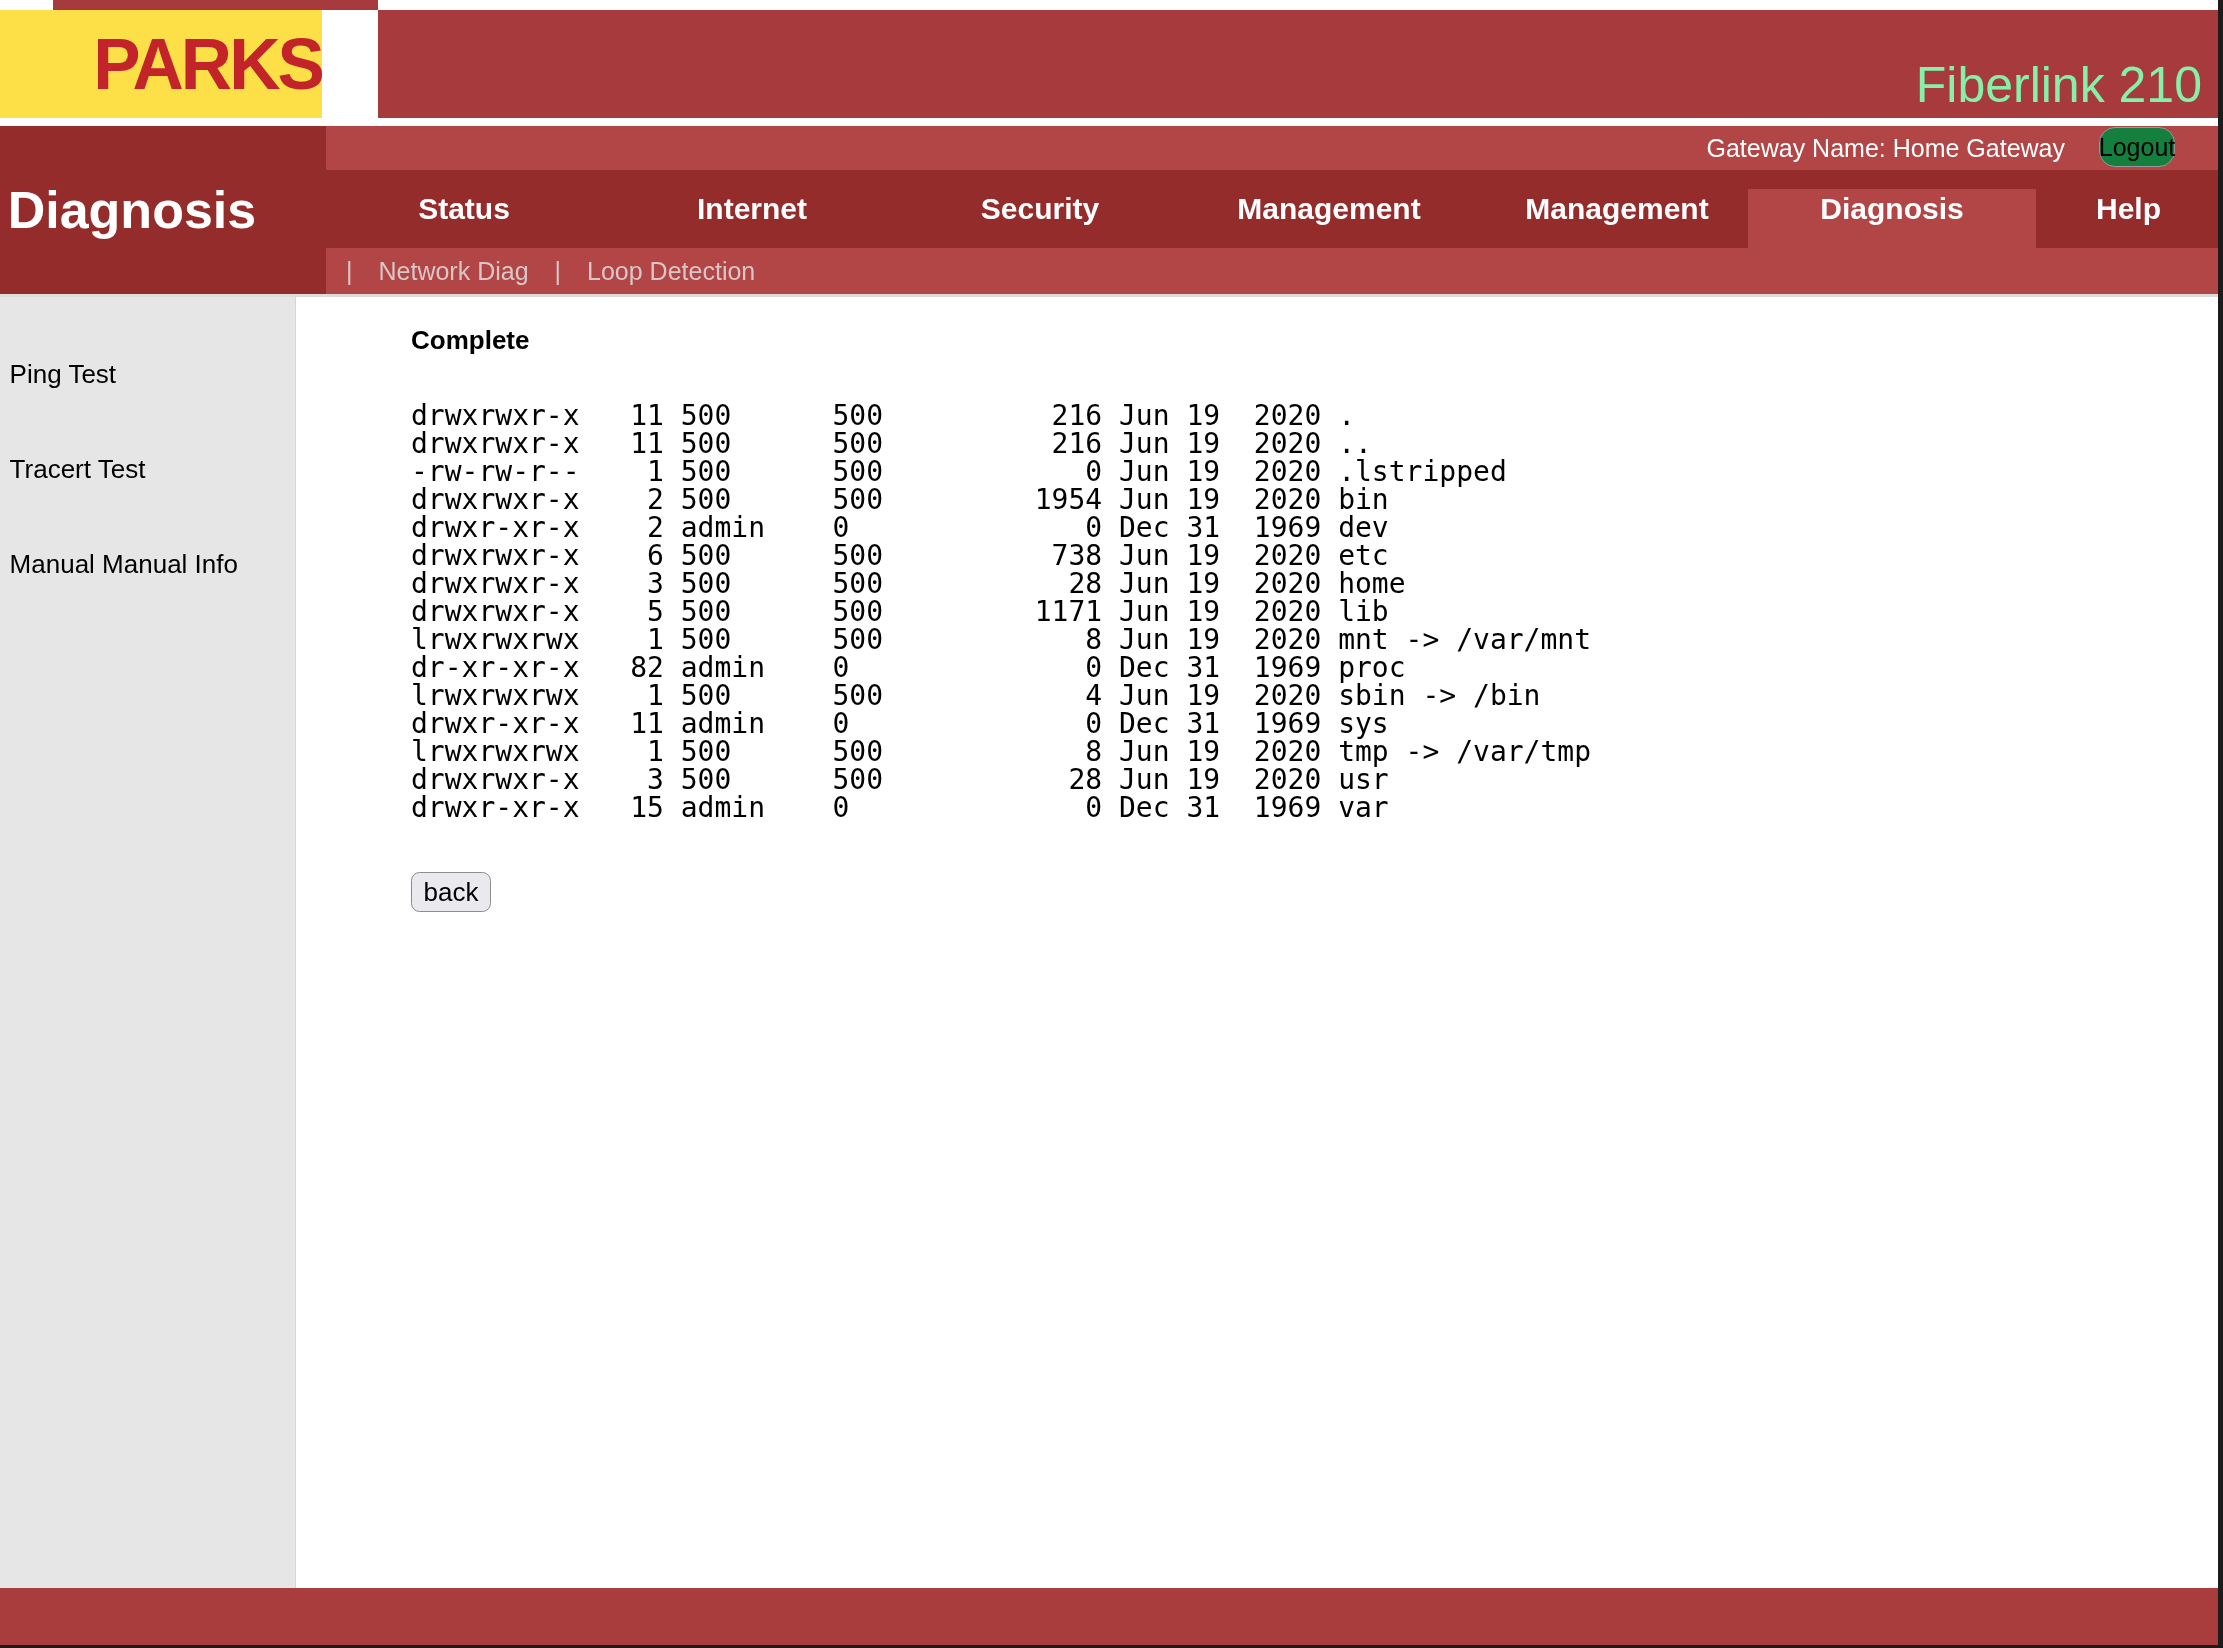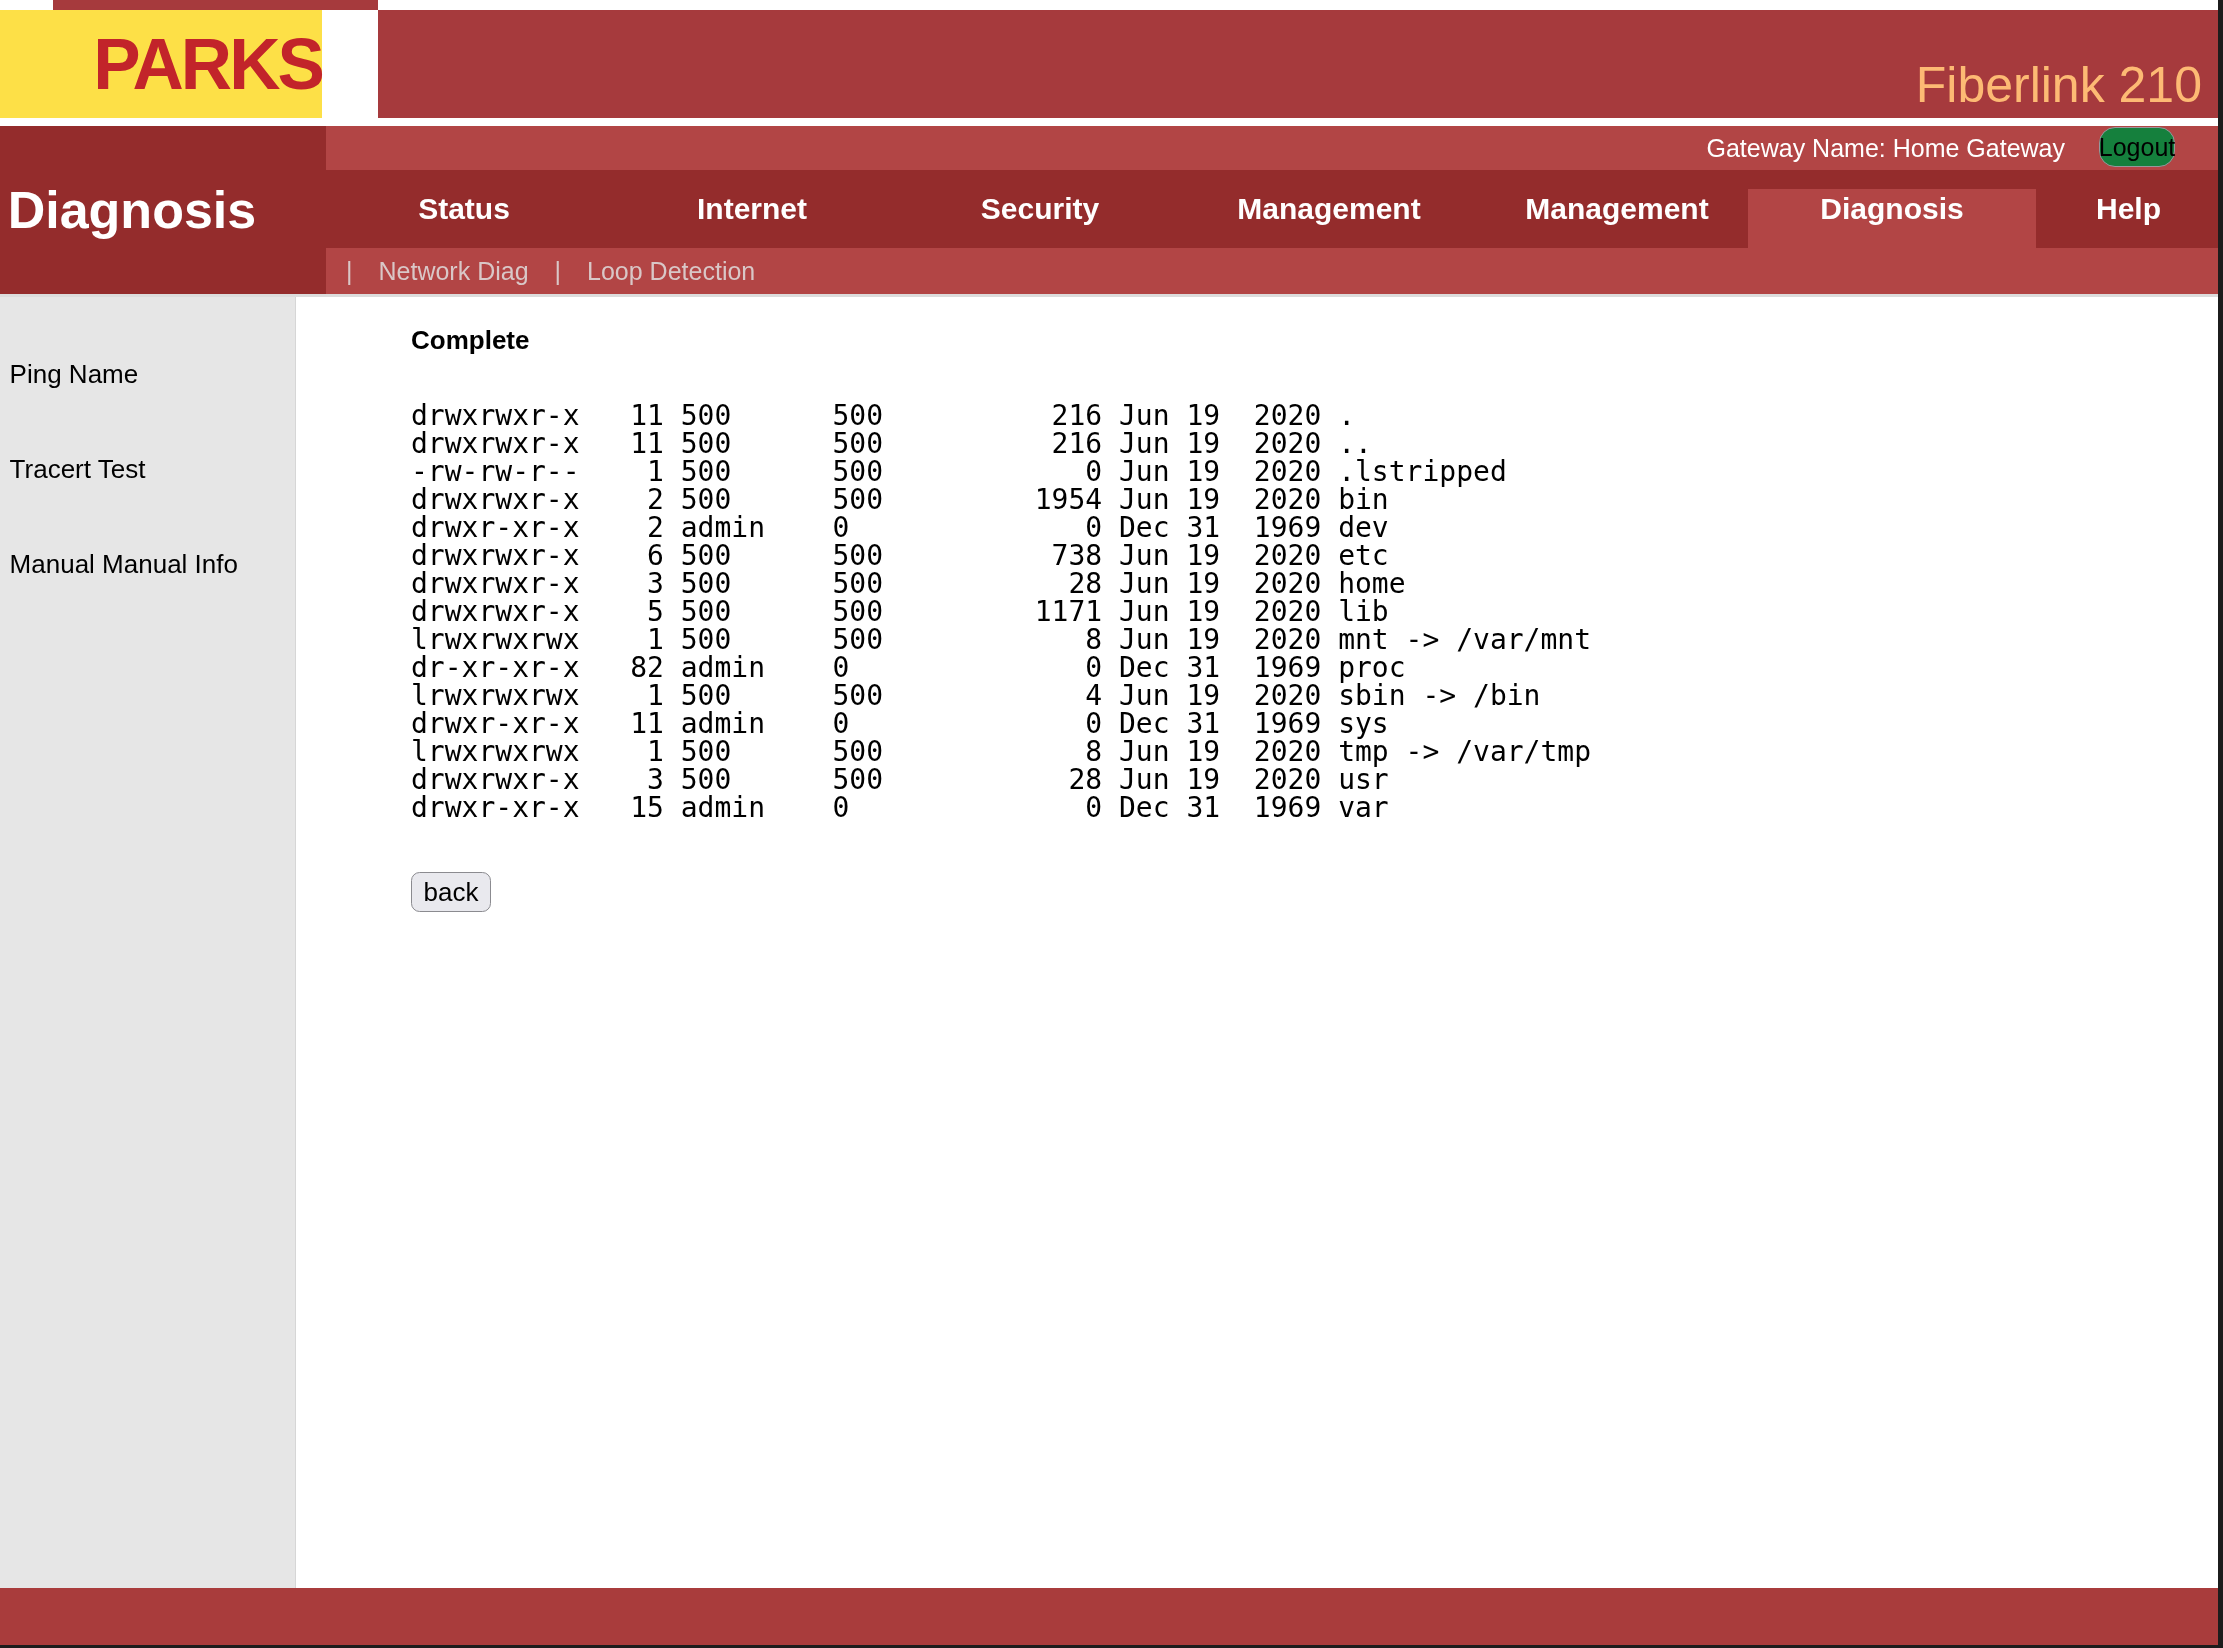--- a/index.html
+++ b/index.html
@@ -10,21 +10,21 @@
   .abs{position:absolute;}
 
   
   #top-strip{left:53px;top:0;width:325px;height:9.6px;background:#A63A3D;}
   #logo-box{left:0;top:9.6px;width:322px;height:108px;background:#fde047;
     display:flex;align-items:center;justify-content:flex-end;}
   #logo-text{margin-left:73px;font-size:71px;font-weight:bold;color:#C2242A;
     letter-spacing:-2.9px;transform:scaleY(1.03);white-space:nowrap;}
   #top-band{left:378px;top:9.6px;width:1845px;height:108px;background:#A63A3D;
     display:flex;align-items:flex-end;justify-content:flex-end;}
-  #product-name{color:#fdba74;font-size:50px;line-height:1.05;
+  #product-name{color:#86efac;font-size:50px;line-height:1.05;
     padding:0 21px 5.8px 0;white-space:nowrap;}
 
   
   #page-head{left:0;top:126px;width:326px;height:168px;background:#942C2C;
     display:flex;align-items:center;}
   #page-title{color:#ffffff;font-size:52px;font-weight:bold;margin-left:7.7px;white-space:nowrap;}
 
   #gw-bar{left:326px;top:126px;width:1897px;height:44px;background:#B24545;}
   #gw-text{right:158px;top:126px;height:44px;line-height:44px;color:#ffffff;font-size:25px;white-space:nowrap;}
   #logout-btn{left:2099px;top:127px;width:76px;height:40px;background:#15803d;
@@ -97,21 +97,21 @@
 <div class="abs" id="subnav"></div>
 <div class="abs" id="subnav-content">
   <span>|</span>
   <span class="subnav-link">Network Diag</span>
   <span>|</span>
   <span class="subnav-link">Loop Detection</span>
 </div>
 <div class="abs" id="sep-line"></div>
 
 <div class="abs" id="sidebar">
-  <div class="side-item" id="side-item-0">Ping Name</div>
+  <div class="side-item" id="side-item-0">Ping Test</div>
   <div class="side-item" id="side-item-1">Tracert Test</div>
   <div class="side-item" id="side-item-2">Manual Manual Info</div>
 </div>
 
 <div class="abs" id="complete-heading">Complete</div>
 <pre class="abs" id="listing">drwxrwxr-x   11 500      500          216 Jun 19  2020 .
 drwxrwxr-x   11 500      500          216 Jun 19  2020 ..
 -rw-rw-r--    1 500      500            0 Jun 19  2020 .lstripped
 drwxrwxr-x    2 500      500         1954 Jun 19  2020 bin
 drwxr-xr-x    2 admin    0              0 Dec 31  1969 dev

